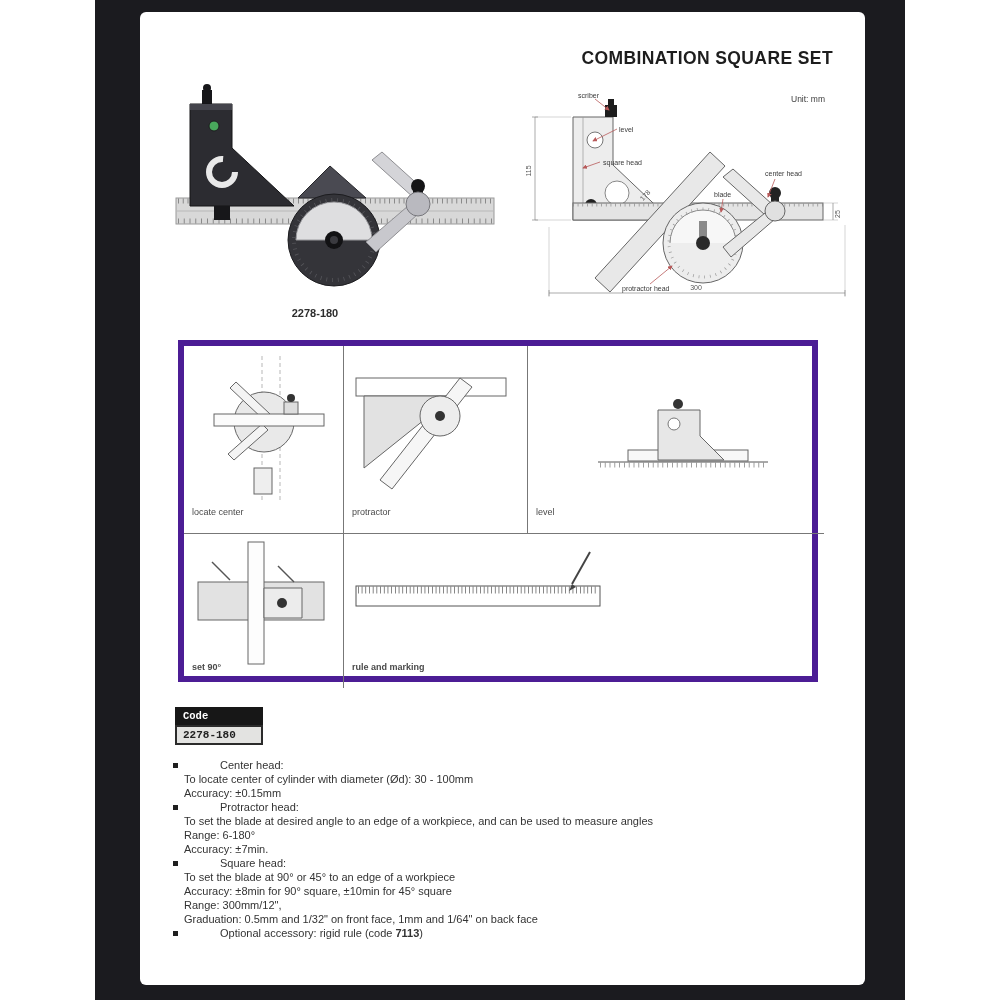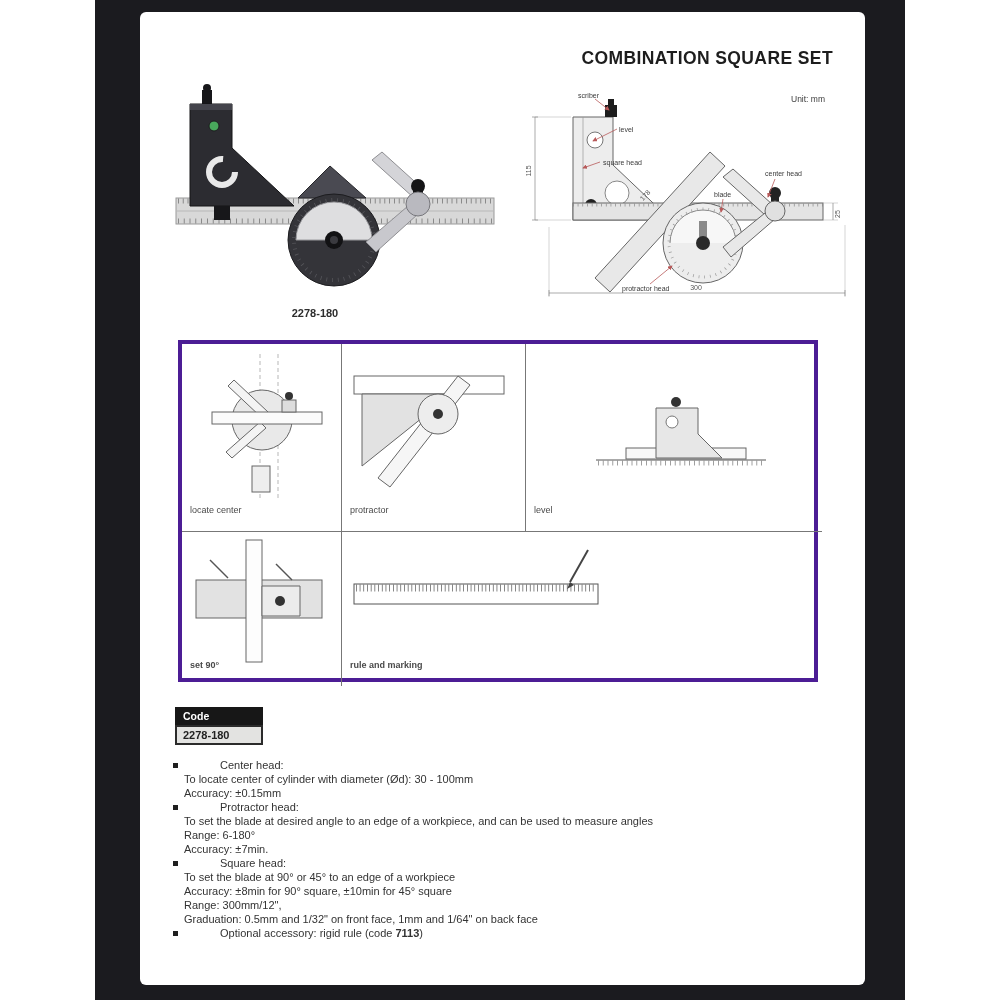--- a/index.html
+++ b/index.html
@@ -12,29 +12,29 @@
     letter-spacing:.4px;color:#1d1d1d;}
   .unit{position:absolute;top:82px;right:40px;font-size:8.5px;color:#3c3c3c;padding-left:42px;}
 
   .photo{position:absolute;left:22px;top:70px;width:340px;height:235px;}
   .photo-code{position:absolute;left:120px;top:295px;width:110px;text-align:center;
     font-size:11px;font-weight:bold;color:#2e2e2e;}
 
   .tech{position:absolute;left:385px;top:73px;width:340px;height:238px;}
   .tech text{font-family:"Liberation Sans", sans-serif;}
 
-  .apps{position:absolute;left:38px;top:328px;width:640px;height:342px;border:4px solid #4c1d95;
+  .apps{position:absolute;left:38px;top:328px;width:640px;height:342px;border:6px solid #4c1d95;
     display:grid;grid-template-columns:160px 184px 296px;grid-template-rows:188px 154px;box-sizing:border-box;}
   .cell{position:relative;border-right:1px solid #777;border-bottom:1px solid #777;box-sizing:border-box;}
   .cell.last-col{border-right:none;}
   .cell.last-row{border-bottom:none;font-weight:bold;}
   .cell-label{position:absolute;left:8px;bottom:16px;font-size:9px;color:#4a4a4a;}
   .cell svg{position:absolute;left:0;top:4px;}
 
-  .code-block{position:absolute;left:35px;top:695px;width:88px;}
+  .code-block{position:absolute;left:35px;top:695px;width:88px;font-family:Liberation Mono, monospace;}
   .code-header{background:#171717;color:#ffffff;font-weight:bold;font-size:10.5px;
     padding:3px 0 3px 8px;}
   .code-value{background:#e3e3e1;border:2px solid #2b2b2b;font-weight:bold;font-size:11px;
     color:#222;padding:2px 0 2px 6px;}
 
   .specs{position:absolute;left:33px;top:746px;width:640px;font-size:11px;color:#333;line-height:14px;}
   .spec-h{display:flex;gap:36px;}
   .bullet{width:5px;height:5px;background:#1f1f1f;margin:5px 6px 0 0;flex:none;}
   .spec-line{padding-left:11px;}
   .b{font-weight:bold;}

